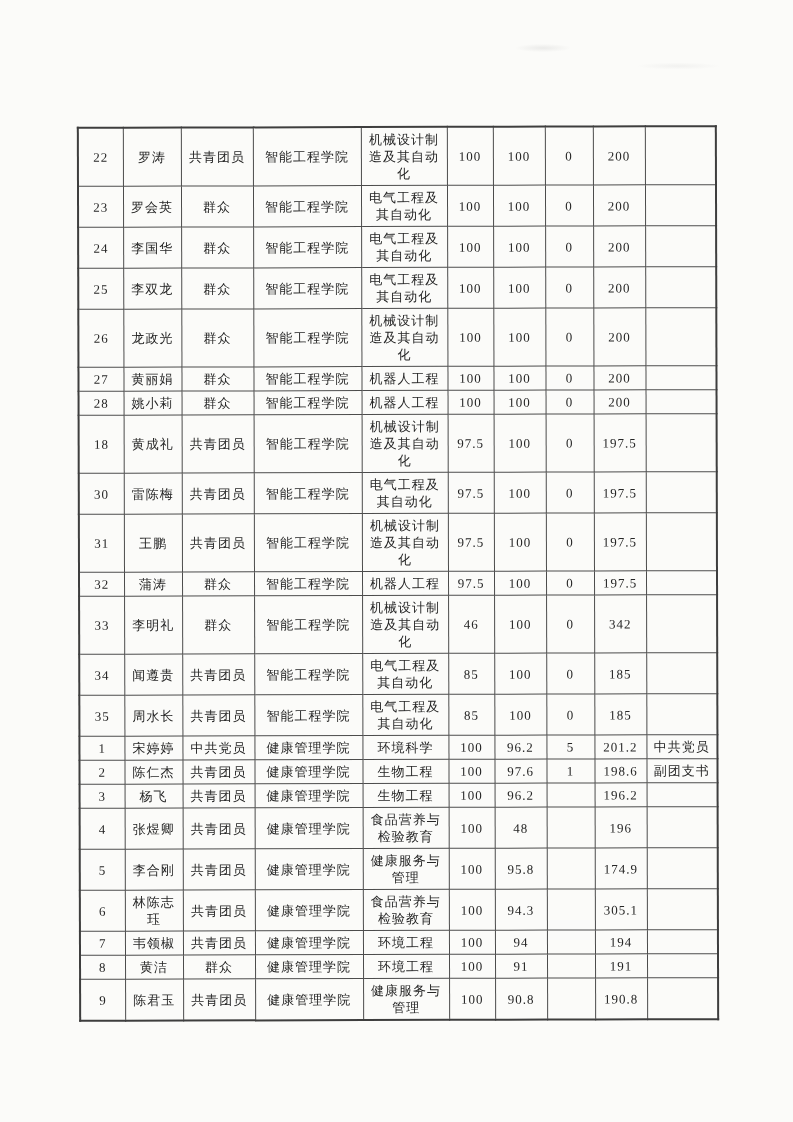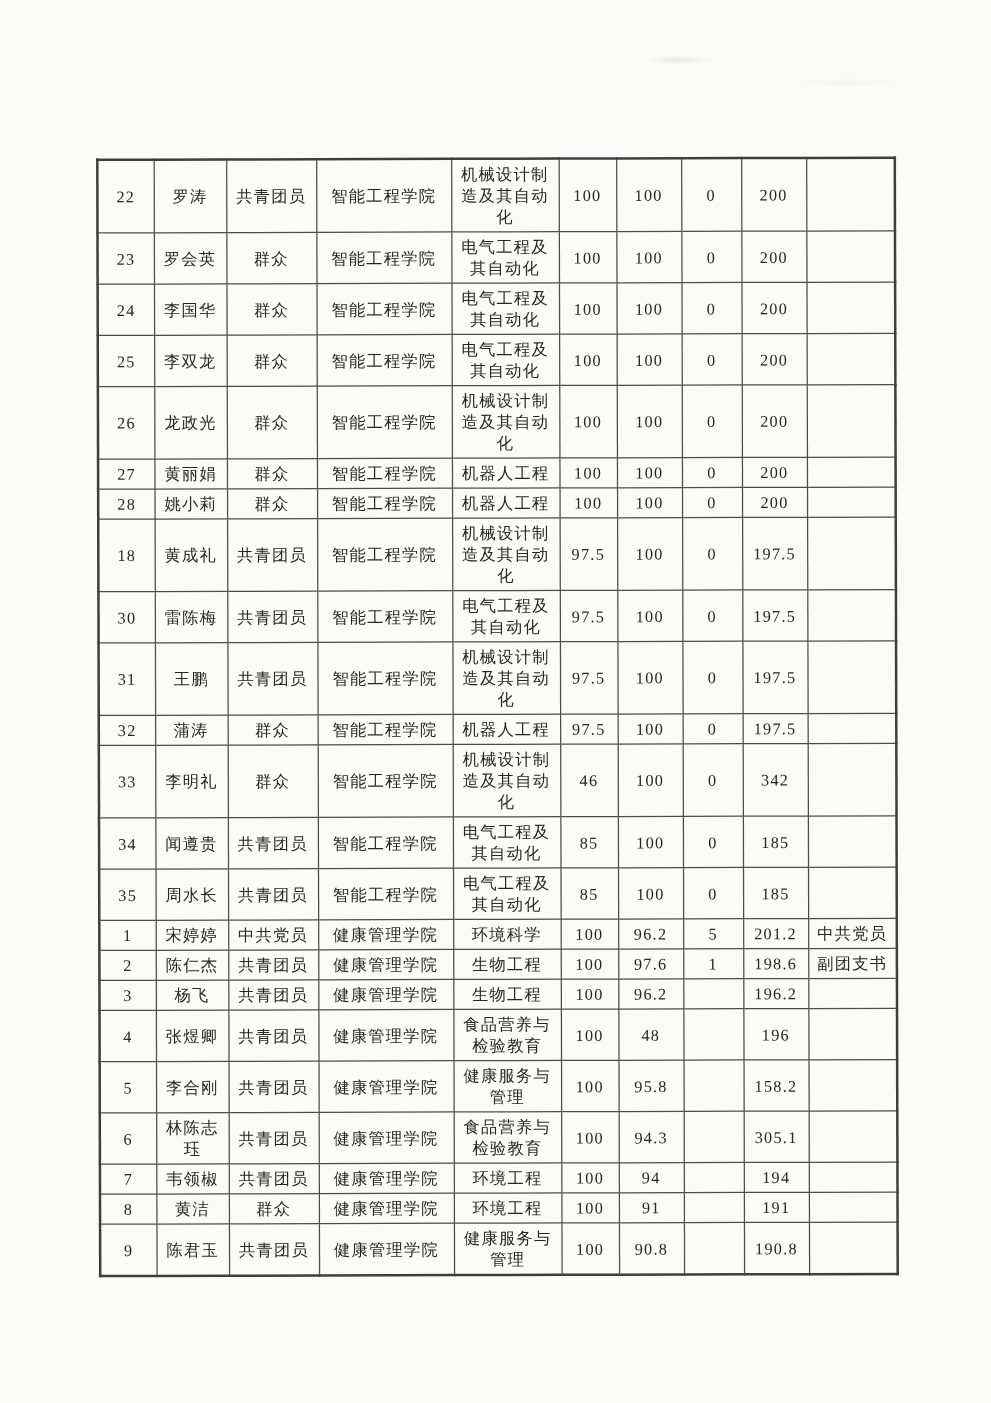--- a/index.html
+++ b/index.html
@@ -288,21 +288,21 @@
         </tr>
         <tr>
           <td class="col-no">5</td>
           <td class="col-name">李合刚</td>
           <td class="col-status">共青团员</td>
           <td class="col-college">健康管理学院</td>
           <td class="col-major">健康服务与管理</td>
           <td class="col-score1">100</td>
           <td class="col-score2">95.8</td>
           <td class="col-bonus"></td>
-          <td class="col-total">158.2</td>
+          <td class="col-total">174.9</td>
           <td class="col-remark"></td>
         </tr>
         <tr>
           <td class="col-no">6</td>
           <td class="col-name">林陈志珏</td>
           <td class="col-status">共青团员</td>
           <td class="col-college">健康管理学院</td>
           <td class="col-major">食品营养与检验教育</td>
           <td class="col-score1">100</td>
           <td class="col-score2">94.3</td>

